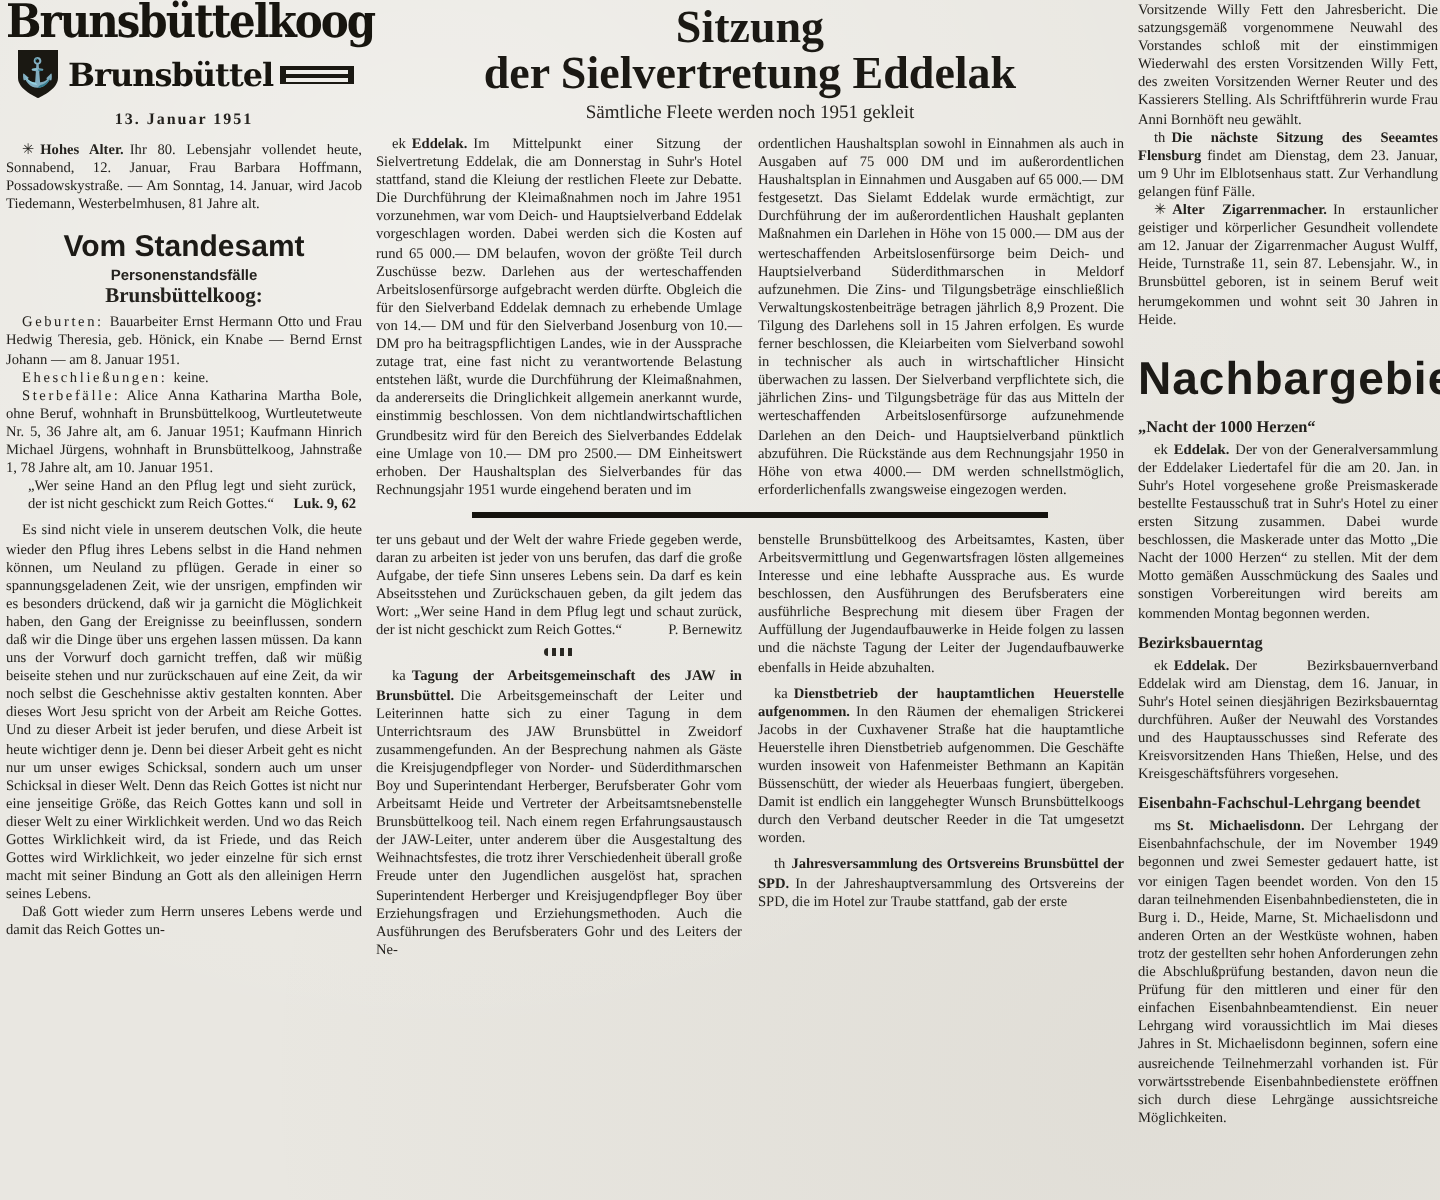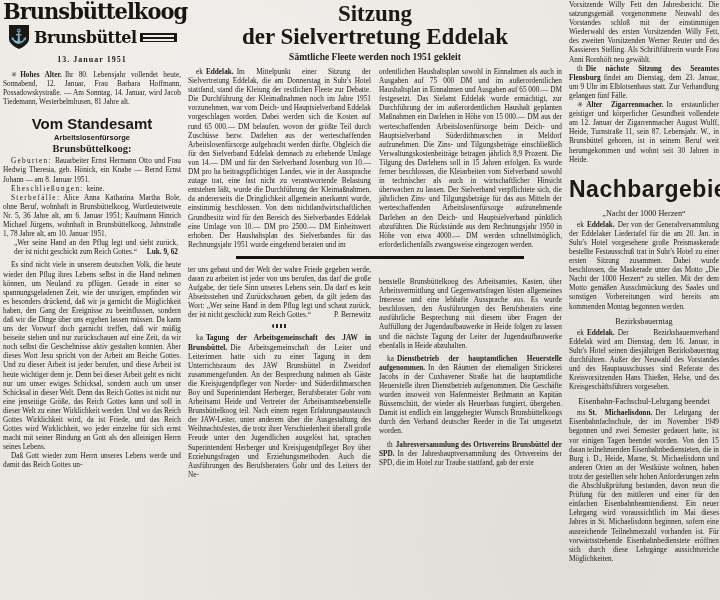--- a/index.html
+++ b/index.html
@@ -45,30 +45,30 @@
   .mast-date{font-family:"Liberation Serif",serif;font-weight:bold;font-size:8px;letter-spacing:1px;margin-top:5px;}
 
   
   .h-big{font-family:"Liberation Sans",sans-serif;font-weight:bold;text-align:center;color:#1c1a16;}
   .h-gratulieren{font-size:13px;margin:8px 0 3px;}
   .h-standesamt{font-size:15px;margin:9px 0 1px;}
   .h-sub-small{font-family:"Liberation Sans",sans-serif;font-weight:bold;font-size:7.5px;text-align:center;margin:1px 0;}
   .h-ort{font-family:"Liberation Serif",serif;font-weight:bold;font-size:10.5px;text-align:center;margin:1px 0 2px;}
   .h-sonntag{font-size:15px;margin:9px 0 4px;}
   .h-nachbar{font-size:23px;margin:12px 0 4px;letter-spacing:.5px;}
-  .h-rsub{font-family:"Liberation Serif",serif;font-weight:normal;font-size:8.2px;text-align:center;margin:6px 0 2px;}
+  .h-rsub{font-family:"Liberation Serif",serif;font-weight:bold;font-size:8.2px;margin:6px 0 2px;}
 
   
   .headline{text-align:center;margin:2px 0 5px;}
   .headline .l1,.headline .l2{
     font-family:"Liberation Serif",serif;font-weight:bold;font-size:23px;line-height:23px;color:#1b1914;
   }
-  .headline .sub{font-family:"Liberation Serif",serif;font-weight:bold;font-size:9.5px;margin-top:4px;}
+  .headline .sub{font-family:"Liberation Serif",serif;font-weight:normal;font-size:9.5px;margin-top:4px;}
 
-  .two-col{display:flex;gap:8px;align-items:center;}
+  .two-col{display:flex;gap:8px;}
   .subcol{flex:1;min-width:0;}
 
   .thick-rule{height:3px;background:#15130e;margin:7px 38px 6px 48px;}
 
   .quote{padding:0 3px 0 11px;margin-bottom:4px;}
   .qref{float:right;font-weight:bold;padding-left:4px;}
   .author{float:right;font-weight:normal;padding-left:4px;}
 
   .squiggle{
     width:16px;height:4px;margin:5px auto 5px;
@@ -95,21 +95,21 @@
         <span class="bar"></span>
       </div>
       <div class="mast-date">13. Januar 1951</div>
     </header>
 
     <p class="txt para">
       <span class="pfx">✳</span><span class="lead">Hohes Alter.</span><span>Ihr 80. Lebensjahr vollendet heute, Sonnabend, 12. Januar, Frau Barbara Hoffmann, Possadowskystraße. — Am Sonntag, 14. Januar, wird Jacob Tiedemann, Westerbelmhusen, 81 Jahre alt.</span>
     </p>
 
     <h2 class="h-big h-standesamt">Vom Standesamt</h2>
-    <div class="h-sub-small">Arbeitslosenfürsorge</div>
+    <div class="h-sub-small">Personenstandsfälle</div>
     <div class="h-ort">Brunsbüttelkoog:</div>
     <p class="txt para">
       <span class="lead sperr">Geburten:</span><span>Bauarbeiter Ernst Hermann Otto und Frau Hedwig Theresia, geb. Hönick, ein Knabe — Bernd Ernst Johann — am 8. Januar 1951.</span>
     </p>
     <p class="txt para">
       <span class="lead sperr">Eheschließungen:</span><span>keine.</span>
     </p>
     <p class="txt para">
       <span class="lead sperr">Sterbefälle:</span><span>Alice Anna Katharina Martha Bole, ohne Beruf, wohnhaft in Brunsbüttelkoog, Wurtleutetweute Nr. 5, 36 Jahre alt, am 6. Januar 1951; Kaufmann Hinrich Michael Jürgens, wohnhaft in Brunsbüttelkoog, Jahnstraße 1, 78 Jahre alt, am 10. Januar 1951.</span>
     </p>

